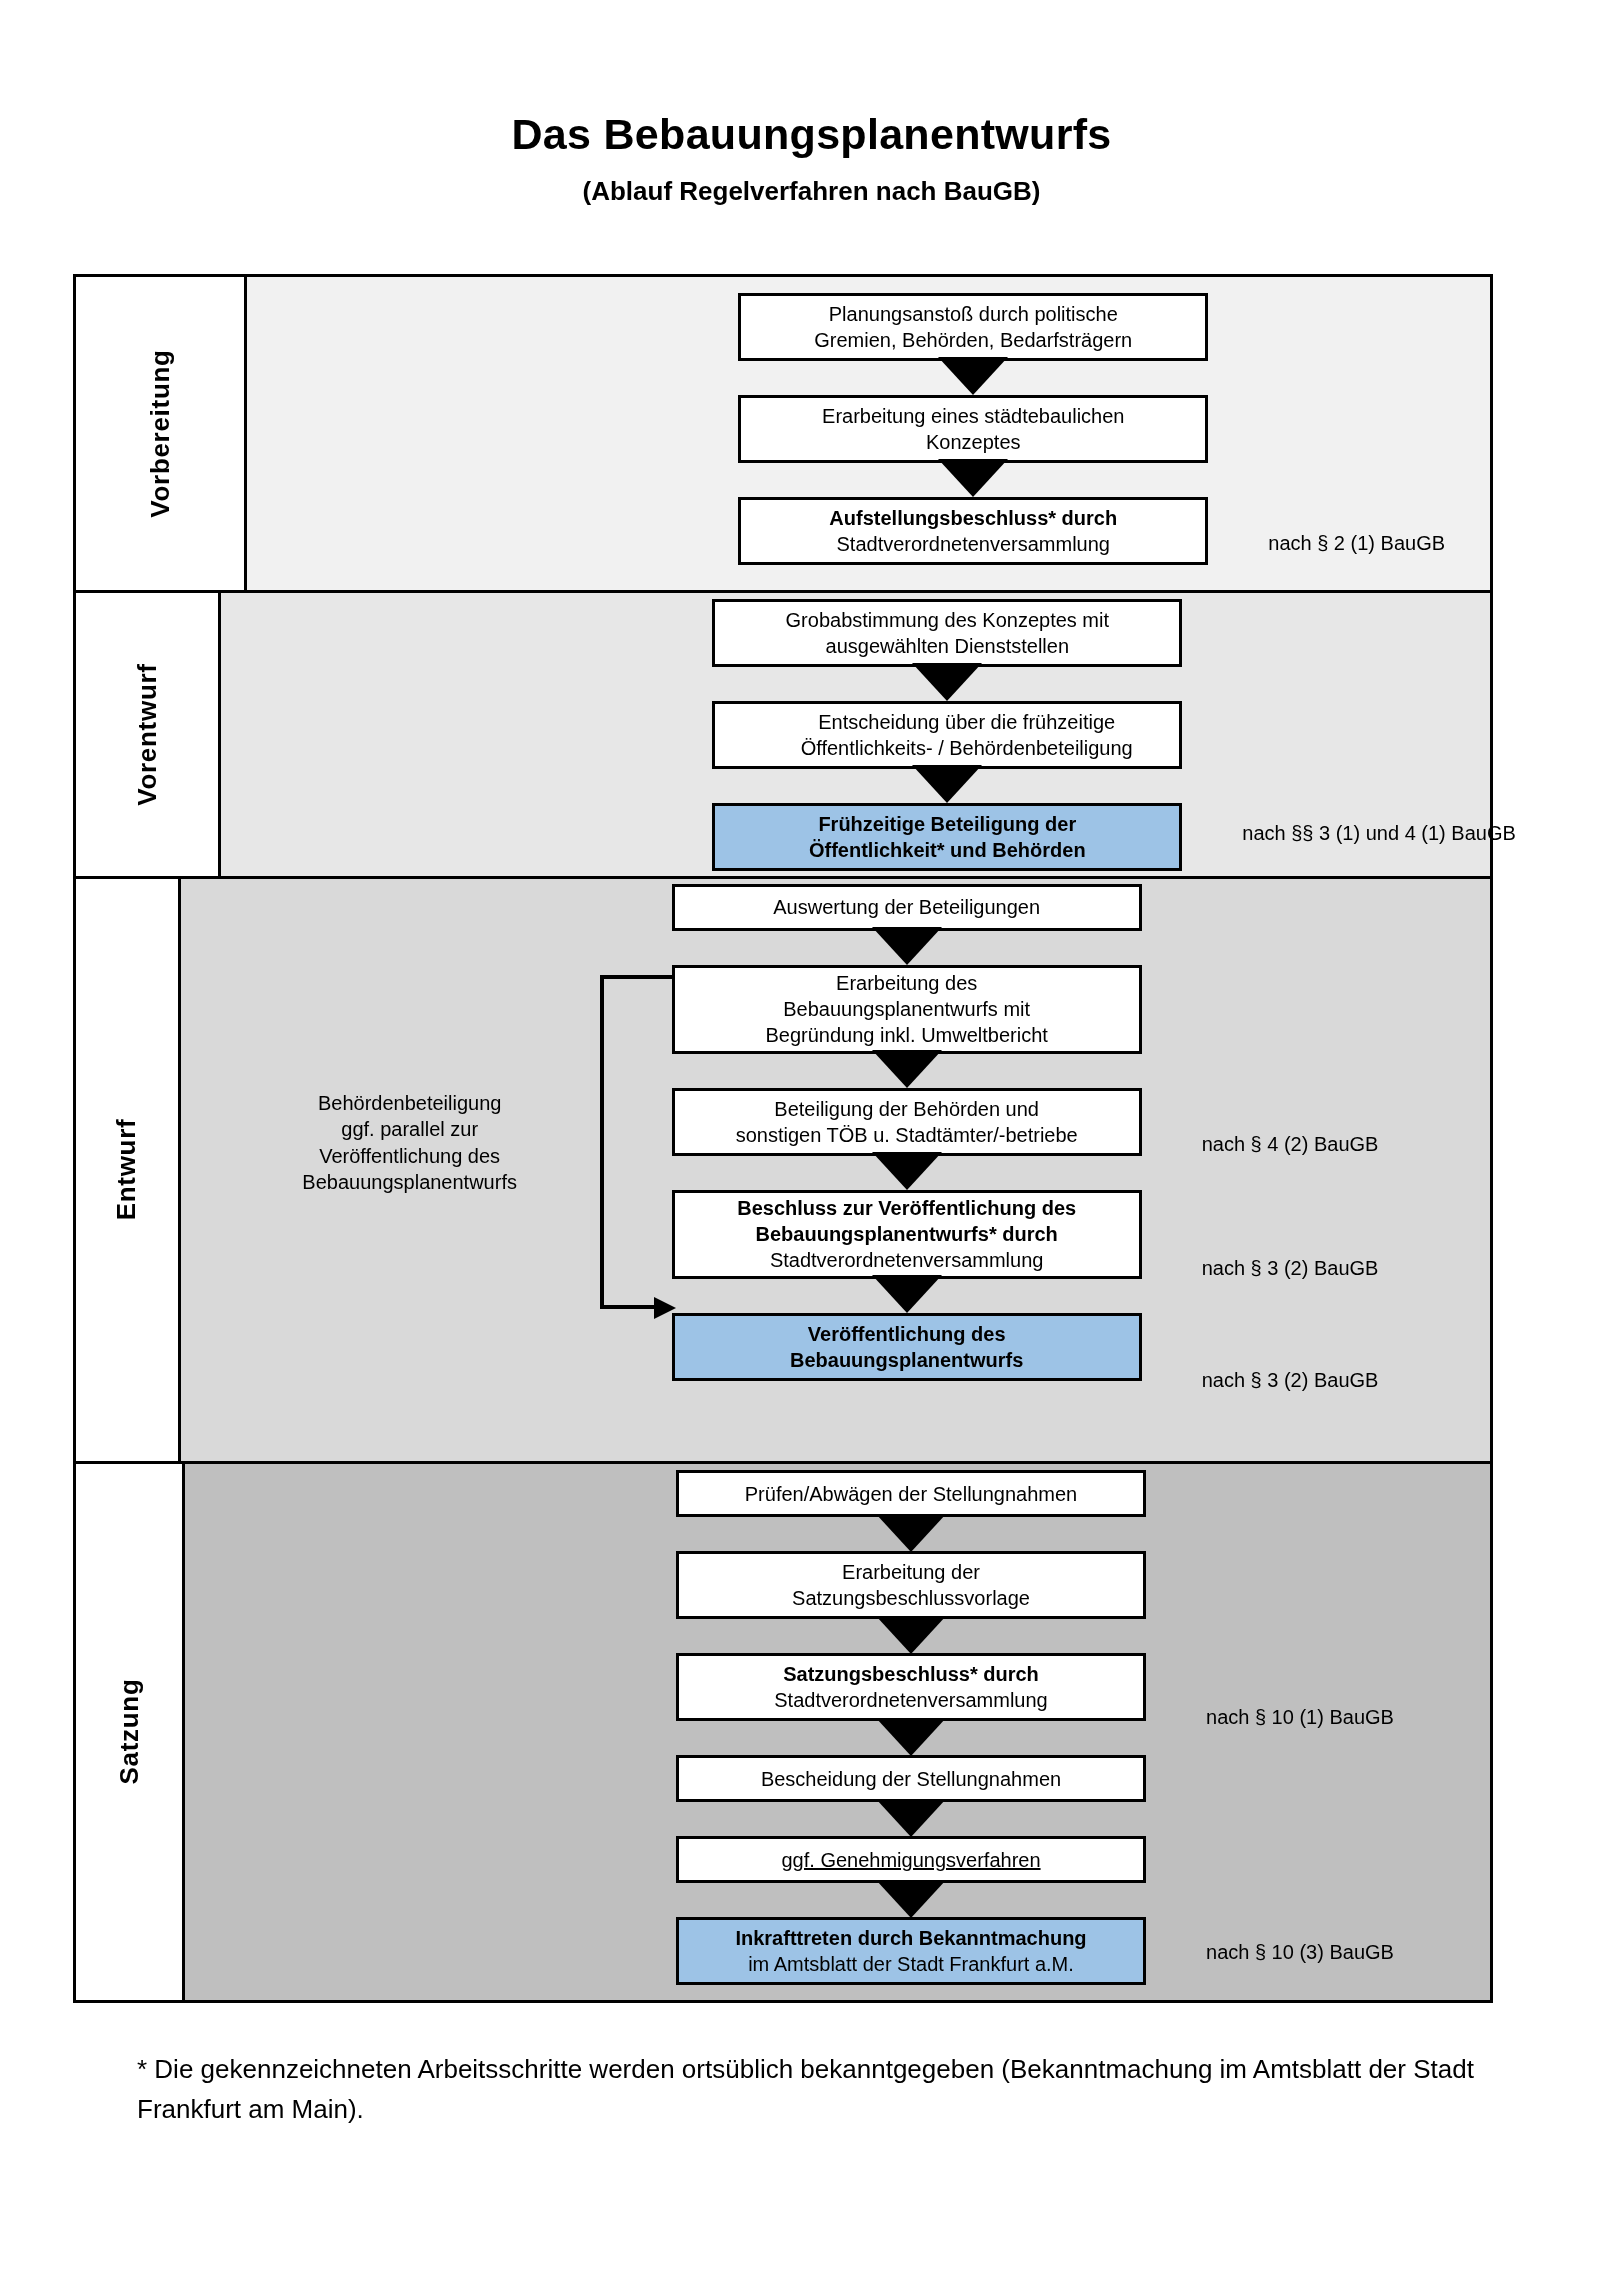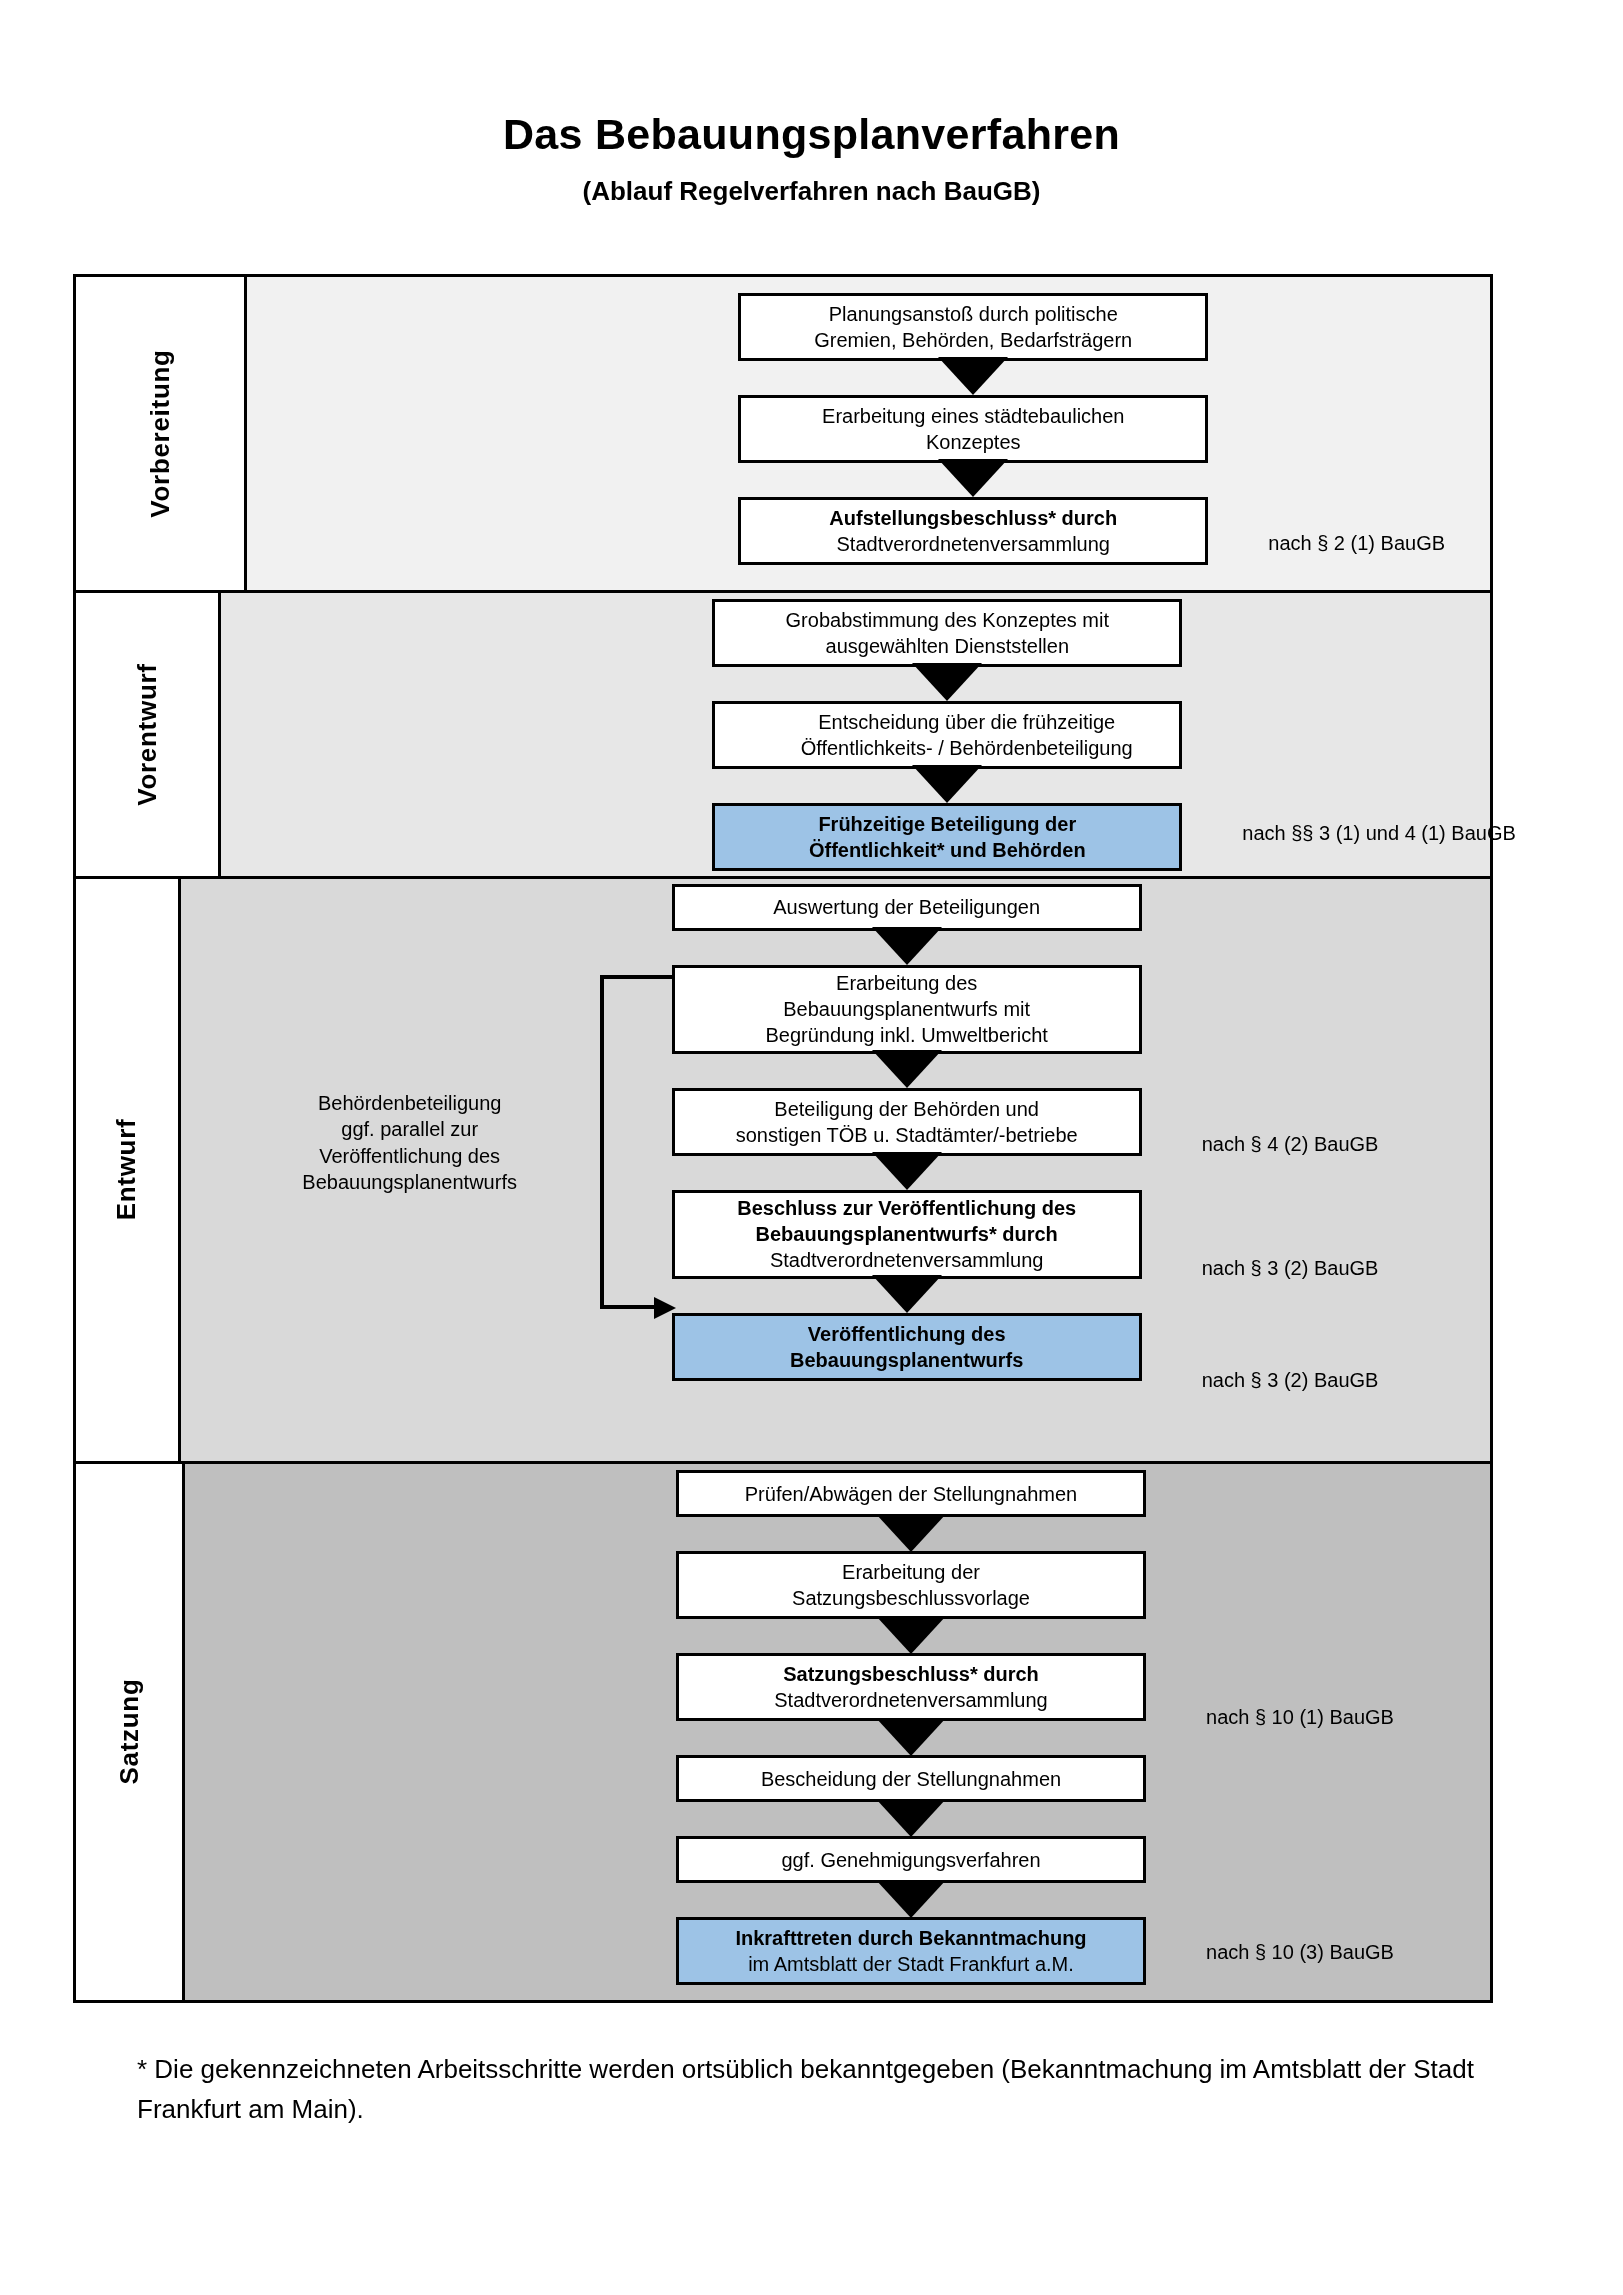--- a/index.html
+++ b/index.html
@@ -172,21 +172,21 @@
     left:137px; top:2049px;
     width:1355px;
     font-size:26px;
     line-height:1.55;
   }
 </style>
 </head>
 <body>
 
 <div class="title-block">
-  <h1 class="main-title">Das Bebauungsplanverfahren</h1>
+  <h1 class="main-title">Das Bebauungsplanentwurfs</h1>
   <h2 class="sub-title">(Ablauf Regelverfahren nach BauGB)</h2>
 </div>
 
 <div class="diagram">
 
   <div class="band b1">
     <div class="band-label">
       <span>Vorbereitung</span>
     </div>
     <div class="band-body">
@@ -327,21 +327,21 @@
           <span class="ln bold">Satzungsbeschluss* durch</span>
           <span class="ln">Stadtverordnetenversammlung</span>
         </div>
         <div class="arrow"></div>
 
         <div class="node" style="height:47px;">
           <span class="ln">Bescheidung der Stellungnahmen</span>
         </div>
         <div class="arrow"></div>
 
-        <div class="node" style="height:47px;">
+        <div class="node" style="height:47px;text-decoration:underline;">
           <span class="ln">ggf. Genehmigungsverfahren</span>
         </div>
         <div class="arrow"></div>
 
         <div class="node blue" style="height:68px;">
           <span class="ln bold">Inkrafttreten durch Bekanntmachung</span>
           <span class="ln">im Amtsblatt der Stadt Frankfurt a.M.</span>
         </div>
       </div>
 

